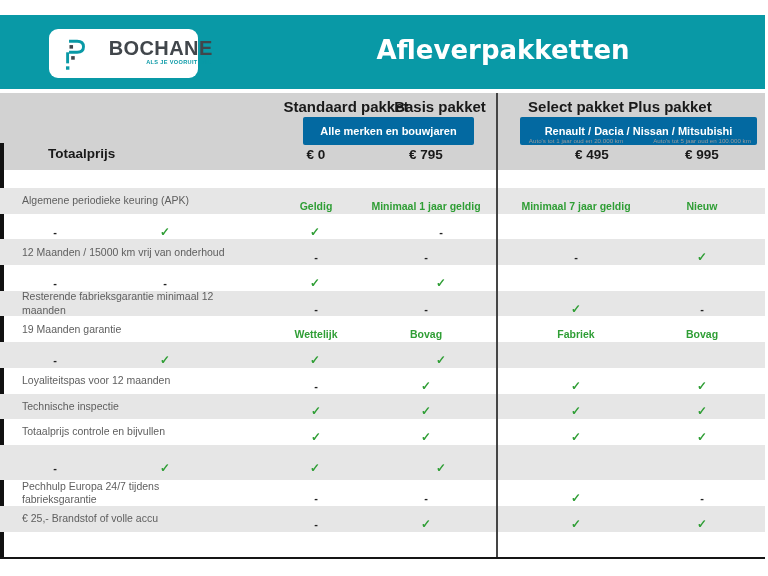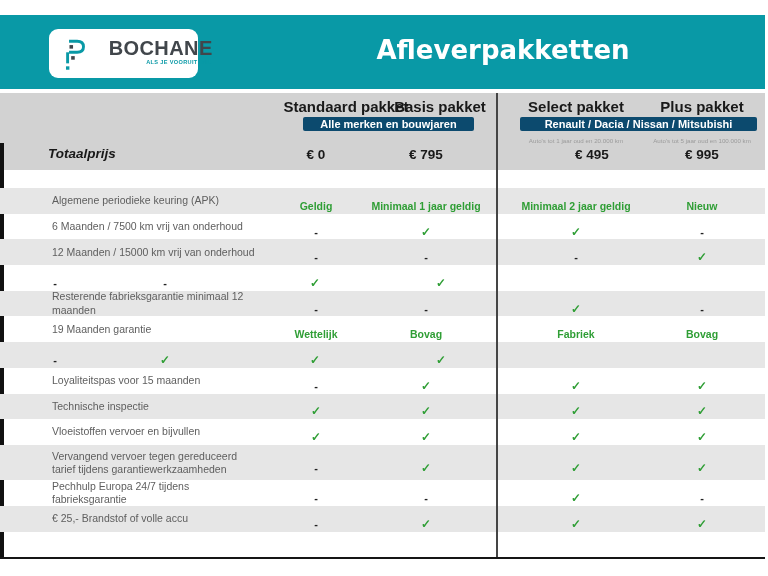--- a/index.html
+++ b/index.html
@@ -16,44 +16,44 @@
   .logo-tagline { font-size:10px; font-weight:bold; color:#0999a6; letter-spacing:0.6px;
                   transform:scale(0.56); transform-origin:right top; white-space:nowrap; margin-top:1px; }
   .banner-title { position:absolute; left:503px; top:20px; transform:translateX(-50%);
                   font-family:"DejaVu Sans",sans-serif; font-size:26px; font-weight:bold; color:#fff; white-space:nowrap; }
 
   
   .band { position:absolute; left:0; top:93px; width:765px; height:77px; background:#d2d2d2; z-index:2; }
   .band .abs { position:absolute; display:flex; align-items:center; justify-content:center; text-align:center; }
   .colhead { top:6px; height:15px; font-size:15px; font-weight:bold; color:#191919; white-space:nowrap; }
   .ch1 { left:291px; width:110px; } .ch2 { left:385px; width:110px; }
-  .ch3 { left:504px; width:144px; } .ch4 { left:648px; width:108px; }
-  .badge { top:24px; height:14px; background:#0c4a6e; border-radius:2px; color:#fff;
+  .ch3 { left:504px; width:144px; } .ch4 { left:616px; width:108px; }
+  .badge { top:24px; height:28px; background:#0369a1; border-radius:2px; color:#fff;
            font-size:11px; font-weight:bold; white-space:nowrap; }
   .bdg1 { left:303px; width:171px; } .bdg2 { left:520px; width:237px; }
   .note { top:42px; height:12px; font-size:10px; color:#9b9b9b; white-space:nowrap;
           transform:scale(0.62); }
   .nt1 { left:474px; width:204px; } .nt2 { left:618px; width:168px; }
-  .total-label { position:absolute; left:48px; top:53px; font-size:13.5px; font-weight:bold; color:#191919;font-style:italic; }
+  .total-label { position:absolute; left:48px; top:53px; font-size:13.5px; font-weight:bold; color:#191919; }
   .price { top:51px; height:20px; font-size:13.5px; font-weight:bold; color:#191919; white-space:nowrap; }
   .pr1 { left:261px; width:110px; } .pr2 { left:371px; width:110px; }
   .pr3 { left:520px; width:144px; } .pr4 { left:648px; width:108px; }
 
   
   .edge-strip-a { position:absolute; left:0; top:143px; width:4px; height:45px; background:#111; z-index:3; }
   .edge-strip-b { position:absolute; left:0; top:188px; width:4px; height:370px; background:#111; z-index:0; }
   .col-divider  { position:absolute; left:496px; top:93px; width:2px; height:465px; background:#454545; z-index:4; }
   .bottom-rule  { position:absolute; left:0; top:557px; width:765px; height:2px; background:#151515; z-index:4; }
 
   
   #rows { position:absolute; left:0; top:188px; width:765px; z-index:1; }
   .row { display:flex; align-items:center; height:25.7px; width:765px; }
   .row.tall { height:35.5px; }
   .row.grey { background:#e6e6e6; }
-  .cell-label { width:261px; padding-left:52px; font-size:10.5px; color:#5e5e5e; line-height:1.25; }
+  .cell-label { width:261px; padding-left:22px; font-size:10.5px; color:#5e5e5e; line-height:1.25; }
   .cell-label .inner { display:block; max-width:205px; }
   .cell-val { display:flex; align-items:center; justify-content:center; text-align:right;margin-top:10px; }
   .cv1 { width:110px; } .cv2 { width:110px; } .sp { width:23px; } .cv3 { width:144px; } .cv4 { width:108px; }
   .check { color:#2f9e35; font-size:12px; font-weight:bold; }
   .dash  { color:#222; font-size:11px; font-weight:bold; }
   .gtext { color:#2f9e35; font-size:10.5px; font-weight:bold; white-space:nowrap; }
 </style>
 </head>
 <body>
 
@@ -106,30 +106,27 @@
           <span class="inner">Algemene periodieke keuring (APK)</span>
         </div>
         <div class="cell-val cv1">
           <span class="gtext">Geldig</span>
         </div>
         <div class="cell-val cv2">
           <span class="gtext">Minimaal 1 jaar geldig</span>
         </div>
         <div class="sp"></div>
         <div class="cell-val cv3">
-          <span class="gtext">Minimaal 2 jaar geldig</span>
+          <span class="gtext">Minimaal 7 jaar geldig</span>
         </div>
         <div class="cell-val cv4">
           <span class="gtext">Nieuw</span>
         </div>
       </div>
       <div class="row white">
-        <div class="cell-label">
-          <span class="inner">6 Maanden / 7500 km vrij van onderhoud</span>
-        </div>
         <div class="cell-val cv1">
           <span class="dash">-</span>
         </div>
         <div class="cell-val cv2">
           <span class="check">✓</span>
         </div>
         <div class="sp"></div>
         <div class="cell-val cv3">
           <span class="check">✓</span>
         </div>
@@ -216,21 +213,21 @@
         <div class="sp"></div>
         <div class="cell-val cv3">
           <span class="check">✓</span>
         </div>
         <div class="cell-val cv4">
           <span class="check">✓</span>
         </div>
       </div>
       <div class="row white">
         <div class="cell-label">
-          <span class="inner">Loyaliteitspas voor 15 maanden</span>
+          <span class="inner">Loyaliteitspas voor 12 maanden</span>
         </div>
         <div class="cell-val cv1">
           <span class="dash">-</span>
         </div>
         <div class="cell-val cv2">
           <span class="check">✓</span>
         </div>
         <div class="sp"></div>
         <div class="cell-val cv3">
           <span class="check">✓</span>
@@ -252,40 +249,37 @@
         <div class="sp"></div>
         <div class="cell-val cv3">
           <span class="check">✓</span>
         </div>
         <div class="cell-val cv4">
           <span class="check">✓</span>
         </div>
       </div>
       <div class="row white">
         <div class="cell-label">
-          <span class="inner">Vloeistoffen vervoer en bijvullen</span>
+          <span class="inner">Totaalprijs controle en bijvullen</span>
         </div>
         <div class="cell-val cv1">
           <span class="check">✓</span>
         </div>
         <div class="cell-val cv2">
           <span class="check">✓</span>
         </div>
         <div class="sp"></div>
         <div class="cell-val cv3">
           <span class="check">✓</span>
         </div>
         <div class="cell-val cv4">
           <span class="check">✓</span>
         </div>
       </div>
       <div class="row grey tall">
-        <div class="cell-label">
-          <span class="inner">Vervangend vervoer tegen gereduceerd tarief tijdens garantiewerkzaamheden</span>
-        </div>
         <div class="cell-val cv1">
           <span class="dash">-</span>
         </div>
         <div class="cell-val cv2">
           <span class="check">✓</span>
         </div>
         <div class="sp"></div>
         <div class="cell-val cv3">
           <span class="check">✓</span>
         </div>

